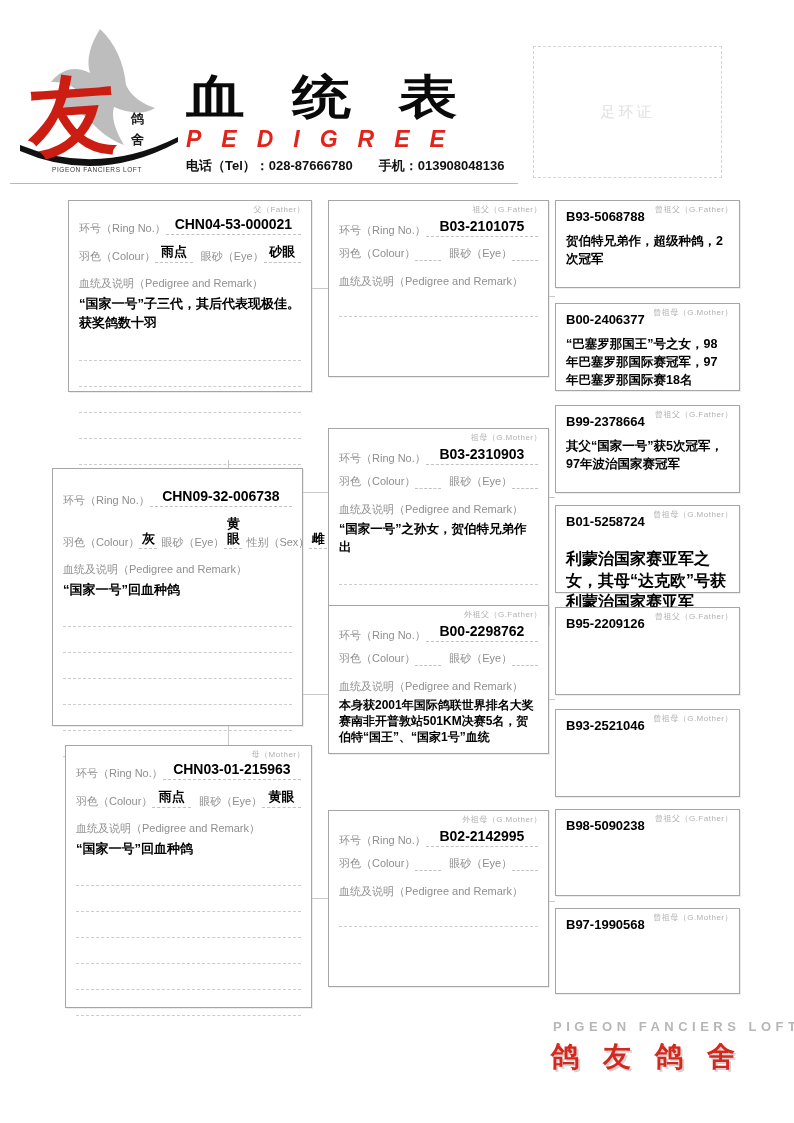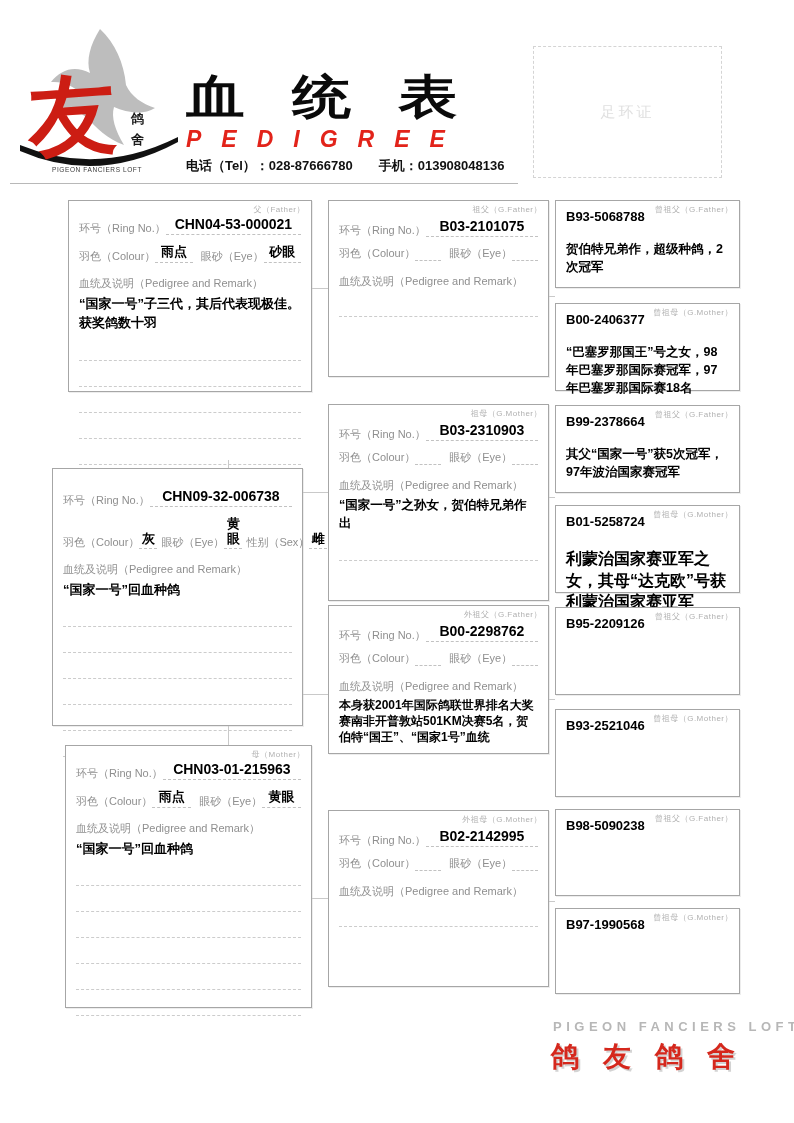--- a/index.html
+++ b/index.html
@@ -62,21 +62,21 @@
     line-height:1.1;
   }
   .fill.sm{font-size:13px;}
   .plabel{margin-top:13px;font-size:11px;color:#8f8f8f;}
   .remark{margin-top:3px;font-size:13px;font-weight:bold;line-height:1.5;color:#000;}
   .rules{margin-top:2px;}
   .rules i{display:block;height:25px;border-bottom:1px dashed #cccccc;}
   
   .card.mini{padding:8px 10px;}
   .mini .ring{font-size:13px;font-weight:bold;}
-  .mini .remark{margin-top:16px;font-size:12.5px;line-height:1.45;}
+  .mini .remark{margin-top:8px;font-size:12.5px;line-height:1.45;}
   
   .conn{position:absolute;background:#c9c9c9;}
   
   .footer-caption{
     position:absolute;left:553px;top:1019px;font-size:13px;font-weight:bold;
     letter-spacing:4.5px;color:#b7b7b7;white-space:nowrap;
   }
   .footer-loft{
     position:absolute;left:551px;top:1038px;font-size:28px;font-weight:bold;
     letter-spacing:24px;color:#d5271c;white-space:nowrap;
@@ -190,21 +190,21 @@
     <span class="fill sm"></span>
     <span class="lbl" style="margin-left:8px">眼砂（Eye）</span>
     <span class="fill sm"></span>
   </div>
   <div class="plabel">血统及说明（Pedigree and Remark）</div>
   <div class="rules">
       <i></i>
     </div>
 </div>
 
-<div class="card" style="left:328px;top:404px;width:221px;height:197px">
+<div class="card" style="left:328px;top:428px;width:221px;height:197px">
   <div class="corner">祖母（G.Mother）</div>
   <div class="field" style="margin-top:6px">
     <span class="lbl">环号（Ring No.）</span>
     <span class="fill">B03-2310903</span>
   </div>
   <div class="field">
     <span class="lbl">羽色（Colour）</span>
     <span class="fill sm"></span>
     <span class="lbl" style="margin-left:8px">眼砂（Eye）</span>
     <span class="fill sm"></span>

